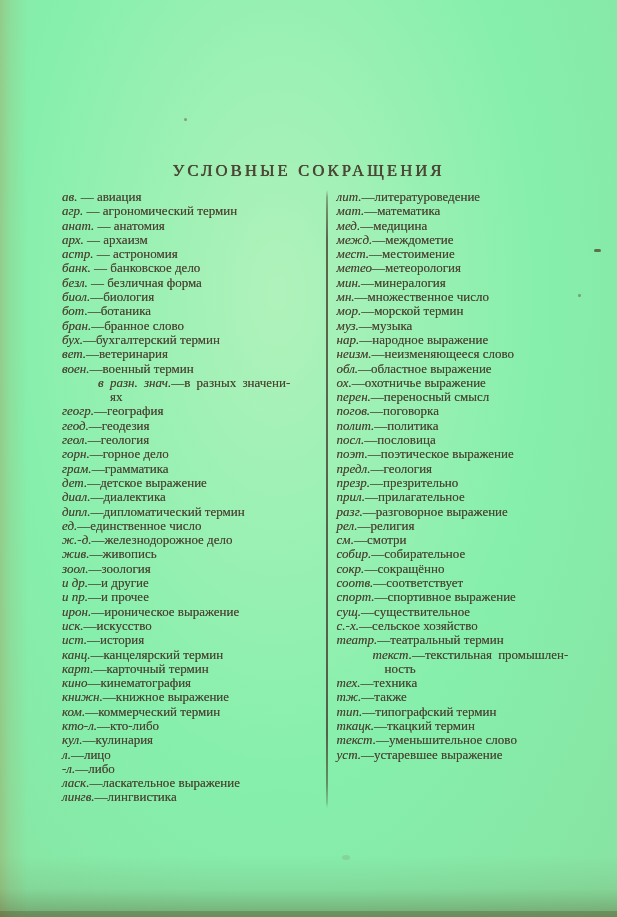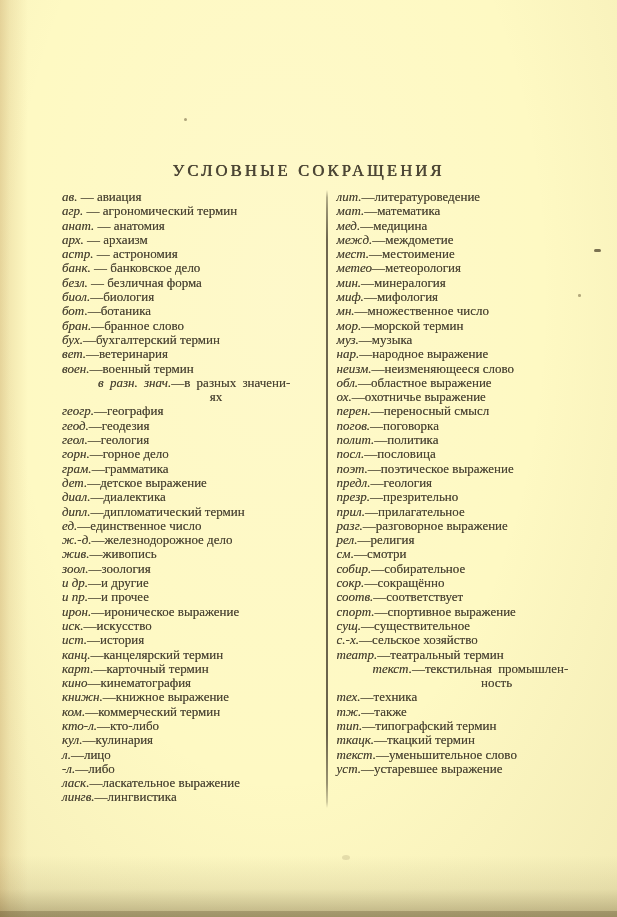--- a/index.html
+++ b/index.html
@@ -1,19 +1,19 @@
 <!DOCTYPE html>
 <html lang="ru"><head>
 <meta charset="utf-8">
 <style>
   html,body{margin:0;padding:0;background:#888;}
   .page{
     position:relative;
     width:617px;height:917px;
-    background:#fef9c3;
+    background:#86efac;
     overflow:hidden;
     font-family:"Liberation Serif","DejaVu Serif",serif;
   }
   
   .shade-vignette{
     position:absolute;inset:0;pointer-events:none;
     background:radial-gradient(ellipse at 45% 32%, rgba(255,248,215,0.35) 0%, rgba(255,248,215,0.0) 55%, rgba(150,120,70,0.10) 100%);
   }
   .shade-left{
     position:absolute;left:0;top:0;bottom:0;width:28px;pointer-events:none;
@@ -56,21 +56,21 @@
       rgba(70,62,45,0.55) 3%,
       rgba(70,62,45,0.78) 8%,
       rgba(70,62,45,0.80) 88%,
       rgba(70,62,45,0.55) 96%,
       rgba(70,62,45,0.25) 99%,
       rgba(70,62,45,0) 100%);
   }
   .entry{white-space:nowrap;}
   .entry .abbr{font-style:italic;}
   .entry.wrapped{word-spacing:3px;margin-left:36px;}
-  .entry .cont{padding-left:12px;white-space:nowrap;word-spacing:normal;text-align:center;}
+  .entry .cont{padding-left:12px;white-space:nowrap;word-spacing:normal;}
   
   .speck{position:absolute;pointer-events:none;}
   .speck-a{left:184px;top:118px;width:3px;height:3px;border-radius:50%;background:rgba(108,93,58,0.55);}
   .speck-b{left:594px;top:249px;width:7px;height:3px;border-radius:2px;background:rgba(80,70,45,0.75);}
   .speck-c{left:578px;top:294px;width:2.5px;height:2.5px;border-radius:50%;background:rgba(108,93,58,0.5);}
   .speck-d{left:342px;top:855px;width:8px;height:5px;border-radius:50%;background:rgba(130,110,70,0.18);}
 </style>
 </head>
 <body>
 
@@ -127,21 +127,20 @@
       </div>
     <div class="divider"></div>
     <div class="col right" id="col1">
         <div class="entry"><span class="abbr">лит.</span><span class="meaning">—литературоведение</span></div>
         <div class="entry"><span class="abbr">мат.</span><span class="meaning">—математика</span></div>
         <div class="entry"><span class="abbr">мед.</span><span class="meaning">—медицина</span></div>
         <div class="entry"><span class="abbr">межд.</span><span class="meaning">—междометие</span></div>
         <div class="entry"><span class="abbr">мест.</span><span class="meaning">—местоимение</span></div>
         <div class="entry"><span class="abbr">метео</span><span class="meaning">—метеорология</span></div>
         <div class="entry"><span class="abbr">мин.</span><span class="meaning">—минералогия</span></div>
-        <div class="entry"><span class="abbr">миф.</span><span class="meaning">—мифология</span></div>
         <div class="entry"><span class="abbr">мн.</span><span class="meaning">—множественное число</span></div>
         <div class="entry"><span class="abbr">мор.</span><span class="meaning">—морской термин</span></div>
         <div class="entry"><span class="abbr">муз.</span><span class="meaning">—музыка</span></div>
         <div class="entry"><span class="abbr">нар.</span><span class="meaning">—народное выражение</span></div>
         <div class="entry"><span class="abbr">неизм.</span><span class="meaning">—неизменяющееся слово</span></div>
         <div class="entry"><span class="abbr">обл.</span><span class="meaning">—областное выражение</span></div>
         <div class="entry"><span class="abbr">ох.</span><span class="meaning">—охотничье выражение</span></div>
         <div class="entry"><span class="abbr">перен.</span><span class="meaning">—переносный смысл</span></div>
         <div class="entry"><span class="abbr">погов.</span><span class="meaning">—поговорка</span></div>
         <div class="entry"><span class="abbr">полит.</span><span class="meaning">—политика</span></div>

